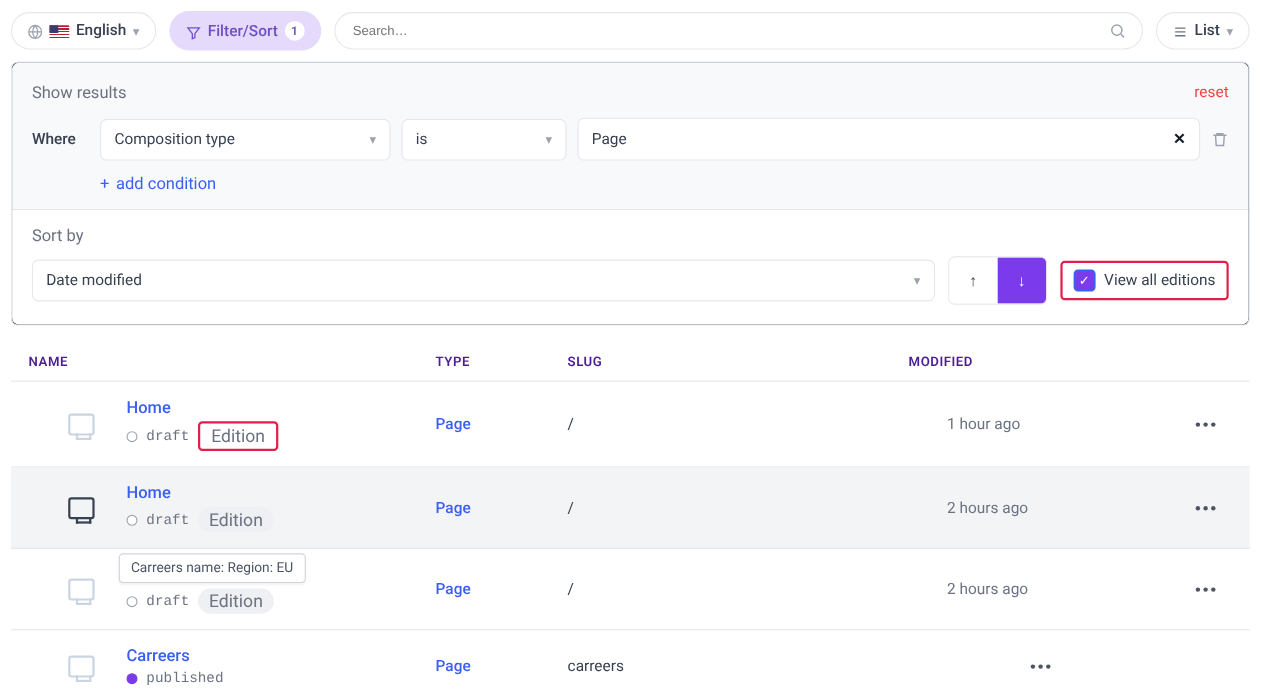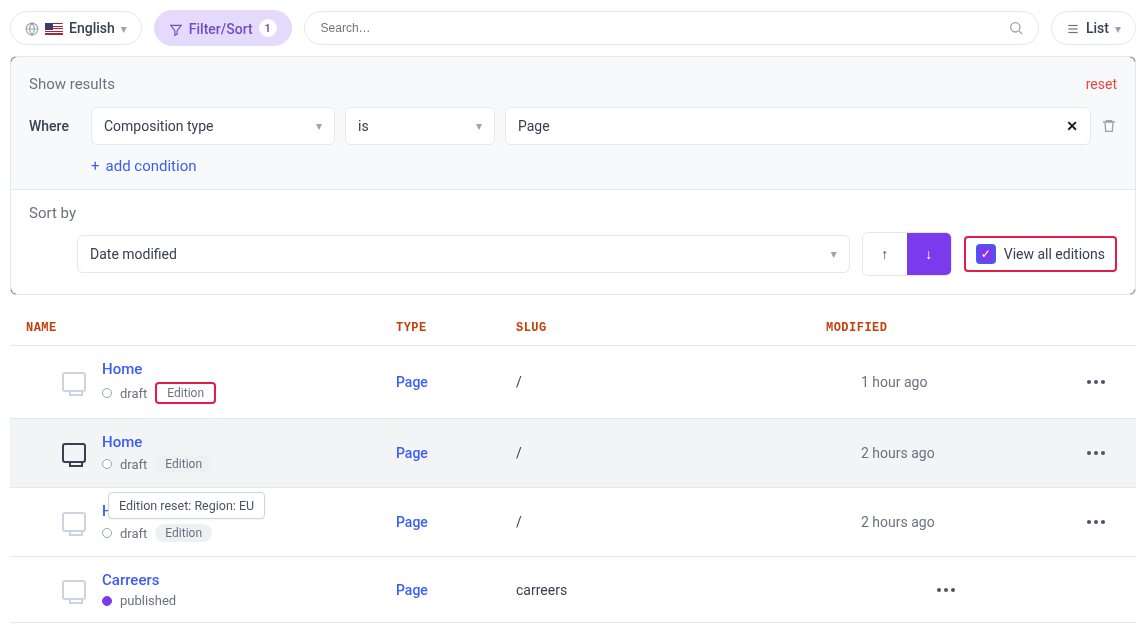--- a/index.html
+++ b/index.html
@@ -100,37 +100,37 @@
   .reset { color: var(--red); font-size: 14px; }
   .whereline { display: flex; align-items: center; gap: 10px; margin-bottom: 12px; }
   .where-lbl { color: var(--text); font-weight: 500; min-width: 52px; }
   .select {
     display: flex; align-items: center; justify-content: space-between;
     border: 1px solid var(--border);
     background: #fff;
     border-radius: 6px;
     padding: 10px 12px;
   }
-  .w1 { width: 244px; }
+  .w1 { width: 264px; }
   .w2 { width: 150px; }
   .w3 { flex: 1; }
   .clear-x { color: #111827; font-weight: 600; }
   .trash { color: var(--muted2); }
   .addcond { color: var(--blue); font-size: 15px; margin-left: 62px; display: flex; align-items: center; gap: 6px; }
   .addcond .plus { font-weight: 400; }
 
   .sortbody {
     padding: 14px 18px 18px 18px;
     border-top: 1px solid var(--border);
     background: #fff;
     border-bottom-left-radius: 6px;
     border-bottom-right-radius: 6px;
   }
   .sortby-lbl { color: var(--muted); margin-bottom: 10px; font-size: 15px; }
-  .sortrow { display: flex; align-items: center; gap: 12px; margin-left: 48px; }
+  .sortrow { display: flex; align-items: center; gap: 12px; }
   .sortselect { flex: 1; }
   .arrowgroup { display: flex; border: 1px solid var(--border); border-radius: 6px; overflow: hidden; }
   .arrowbtn { width: 44px; height: 42px; display: flex; align-items: center; justify-content: center; background: #fff; }
   .arrowbtn.active { background: var(--purple); color: #fff; }
   .viewall {
     display: flex; align-items: center; gap: 8px;
     border: 2px solid #e11d48;
     border-radius: 4px;
     padding: 6px 10px;
   }
@@ -143,54 +143,53 @@
 
   
   .table { margin: 16px 10px 0 10px; }
   .thead {
     display: grid;
     grid-template-columns: 370px 120px 310px 240px 60px;
     padding: 10px 16px;
     border-bottom: 1px solid var(--border);
   }
   .thead > div {
-    font-size: 12px; font-weight: 600; color: #c2410c;
+    font-size: 12px; font-weight: 600; color: #4c1d95;
     letter-spacing: .04em;
-    font-family: Liberation Mono, monospace;
   }
   .trow {
     display: grid;
     grid-template-columns: 370px 120px 310px 240px 60px;
     align-items: center;
     padding: 14px 16px;
     border-bottom: 1px solid var(--border);
     position: relative;
   }
   .trow.active-row { background: #f3f4f6; }
-  .namecell { display: flex; align-items: center; gap: 16px; padding-left: 36px; }
+  .namecell { display: flex; align-items: center; gap: 29px; padding-left: 36px; }
   .monitor {
     width: 24px; height: 20px; border: 2px solid; border-radius: 3px;
     position: relative;
   }
   .monitor::after {
     content: ""; position: absolute; bottom: -6px; left: 5px; width: 10px; height: 4px;
     border-bottom: 2px solid; border-left: 2px solid; border-right: 2px solid;
     border-color: inherit;
   }
   .monitor.gray { color: #cbd5e1; }
   .monitor.dark { color: #374151; }
   .namecol .title { color: var(--blue); font-size: 15px; font-weight: 500; }
   .meta { display: flex; align-items: center; gap: 8px; margin-top: 4px; }
   .status-dot { width: 10px; height: 10px; border-radius: 50%; display: inline-block; border: 1.5px solid; }
   .status-dot.draft { border-color: var(--muted2); background: #fff; }
   .status-dot.pub { border-color: var(--purple); background: var(--purple); }
-  .status-txt { color: var(--muted); font-size: 13px; }
+  .status-txt { color: var(--muted); font-size: 13px; font-family: Liberation Mono, monospace; }
   .chip {
     background: #eef0f3; color: var(--muted);
-    border-radius: 14px; padding: 2px 10px; font-size: 12px;
+    border-radius: 14px; padding: 2px 10px; font-size: 16px;
   }
   .chip.outlined {
     border: 2px solid #e11d48;
     border-radius: 4px;
     background: #fff;
     padding: 2px 10px;
   }
   .typelink { color: var(--blue); font-weight: 500; }
   .modified { color: var(--muted); margin-left: 35px; }
   .more { display: flex; gap: 3px; justify-content: center; }
@@ -374,21 +373,21 @@
       </div>
     </div>
     <div><span class="typelink">Page</span></div>
     <div>/</div>
     <div class="modified">2 hours ago</div>
     <div class="more">
           <span></span>
           <span></span>
           <span></span>
         </div>
-    <div class="tooltip">Edition reset: Region: EU</div>
+    <div class="tooltip">Carreers name: Region: EU</div>
   </div>
       <div class="trow">
     <div class="namecell">
       <span class="monitor gray"></span>
       <div class="namecol">
         <div class="title">Carreers</div>
         <div class="meta">
           <span class="status-dot pub"></span>
           <span class="status-txt">published</span>
 

